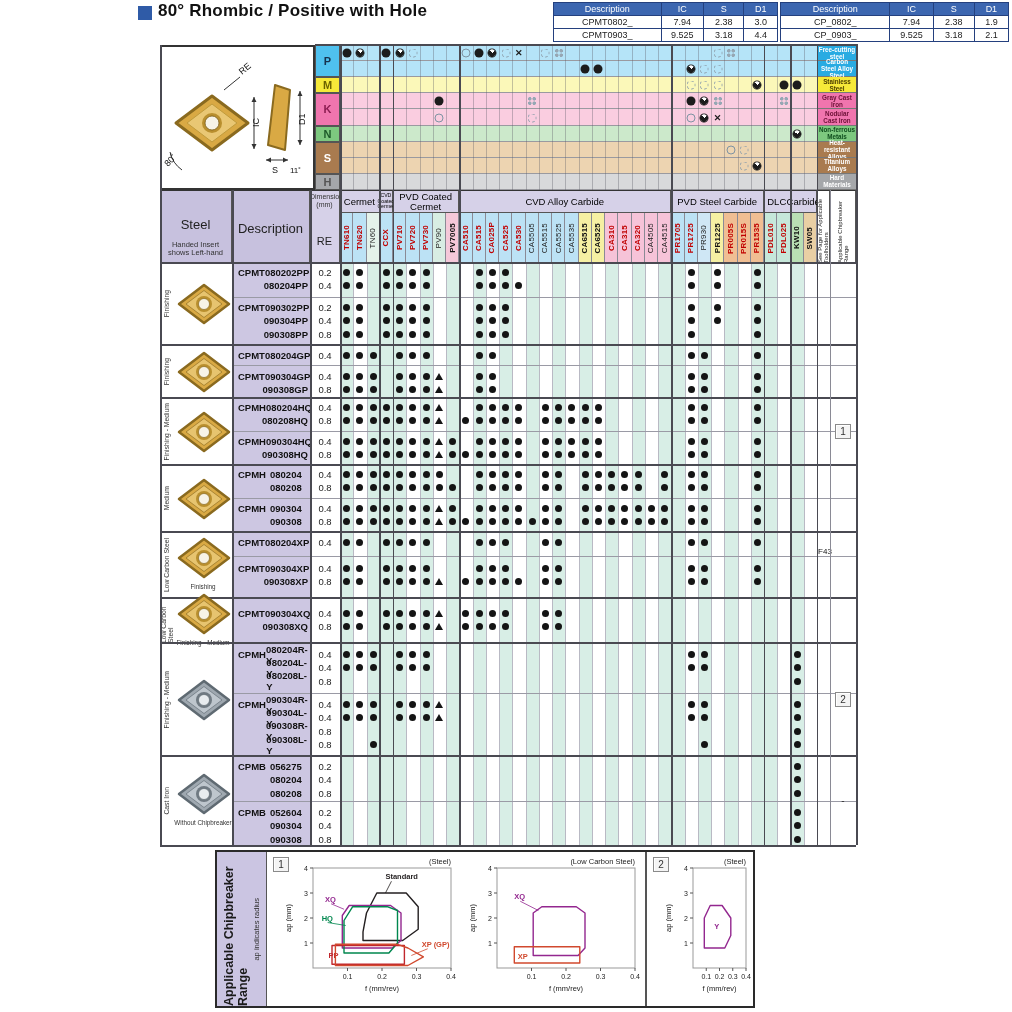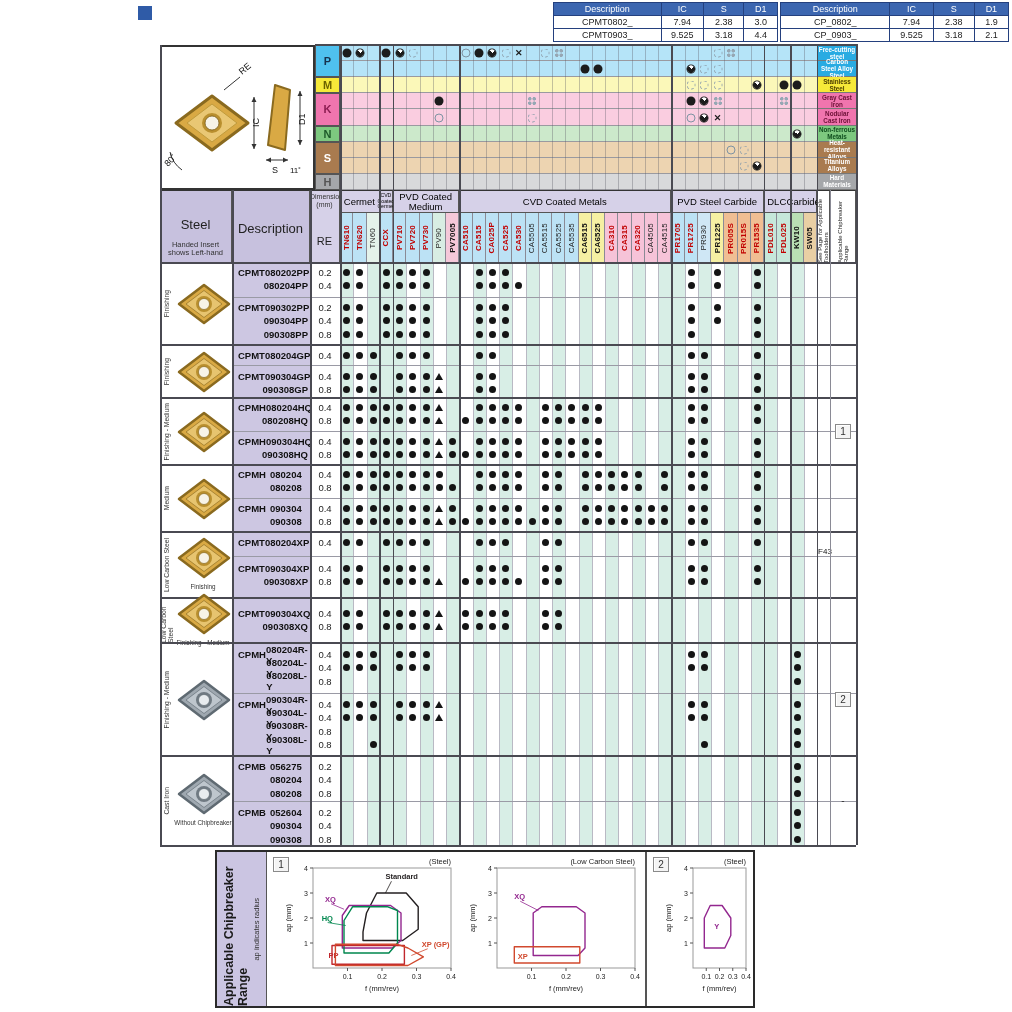--- a/index.html
+++ b/index.html
@@ -39,20 +39,21 @@
 
   .desc-prefix { font-weight:bold; font-size:9.5px; color:#111; width:32px; display:inline-block; }
   .desc-suffix { font-weight:bold; font-size:9.5px; color:#111; }
   .re-val { font-size:9.5px; color:#222; }
 </style>
 </head>
 <body>
 
 <div id="app">
   <div class="abs" id="title-sq"></div>
+  <div class="abs" id="page-title">80° Rhombic / Positive with Hole</div>
   <div id="built">
       <table class="spec-table" style="left: 553px; top: 2px; width: 225px;">
         <tbody>
           <tr>
             <th style="width: 48%;">Description</th>
             <th style="width: 19%;">IC</th>
             <th style="width: 18%;">S</th>
             <th style="width: 15%;">D1</th>
           </tr>
           <tr>
@@ -306,22 +307,22 @@
       </div>
       <div class="abs" style="left: 232px; top: 190px; width: 78px; height: 73px; background: rgb(199, 193, 222); border-right: 1px solid rgb(85, 85, 85); border-top: 1.5px solid rgb(51, 51, 51);">
         <div style="position:absolute;top:30px;width:100%;text-align:center;font-size:13px;color:#222">Description</div>
       </div>
       <div class="abs" style="left: 310px; top: 190px; width: 30px; height: 73px; background: rgb(214, 209, 232); border-right: 1px solid rgb(85, 85, 85); border-top: 1.5px solid rgb(51, 51, 51);">
         <div style="position:absolute;top:2px;width:100%;text-align:center;font-size:7px;color:#333;line-height:8px">Dimension<br>(mm)</div>
         <div style="position:absolute;top:44px;width:100%;text-align:center;font-size:11px;color:#222">RE</div>
       </div>
       <div class="abs ctr" style="left: 340px; top: 190px; width: 39.75px; height: 23px; background: rgb(214, 209, 232); border-right: 1px solid rgb(85, 85, 85); border-top: 1.5px solid rgb(51, 51, 51); border-bottom: 1px solid rgb(85, 85, 85); font-size: 9.5px; text-align: center; line-height: 10px;">Cermet</div>
       <div class="abs ctr" style="left: 379.75px; top: 190px; width: 13.25px; height: 23px; background: rgb(214, 209, 232); border-right: 1px solid rgb(85, 85, 85); border-top: 1.5px solid rgb(51, 51, 51); border-bottom: 1px solid rgb(85, 85, 85); font-size: 5.2px; line-height: 5.5px; text-align: center;">CVD<br>Coated<br>Cermet</div>
-      <div class="abs ctr" style="left: 393px; top: 190px; width: 66.25px; height: 23px; background: rgb(214, 209, 232); border-right: 1px solid rgb(85, 85, 85); border-top: 1.5px solid rgb(51, 51, 51); border-bottom: 1px solid rgb(85, 85, 85); font-size: 9.5px; text-align: center; line-height: 10px;">PVD Coated Medium</div>
-      <div class="abs ctr" style="left: 459.25px; top: 190px; width: 212px; height: 23px; background: rgb(214, 209, 232); border-right: 1px solid rgb(85, 85, 85); border-top: 1.5px solid rgb(51, 51, 51); border-bottom: 1px solid rgb(85, 85, 85); font-size: 9.5px; text-align: center; line-height: 10px;">CVD Coated Metals</div>
+      <div class="abs ctr" style="left: 393px; top: 190px; width: 66.25px; height: 23px; background: rgb(214, 209, 232); border-right: 1px solid rgb(85, 85, 85); border-top: 1.5px solid rgb(51, 51, 51); border-bottom: 1px solid rgb(85, 85, 85); font-size: 9.5px; text-align: center; line-height: 10px;">PVD Coated Cermet</div>
+      <div class="abs ctr" style="left: 459.25px; top: 190px; width: 212px; height: 23px; background: rgb(214, 209, 232); border-right: 1px solid rgb(85, 85, 85); border-top: 1.5px solid rgb(51, 51, 51); border-bottom: 1px solid rgb(85, 85, 85); font-size: 9.5px; text-align: center; line-height: 10px;">CVD Alloy Carbide</div>
       <div class="abs ctr" style="left: 671.25px; top: 190px; width: 92.75px; height: 23px; background: rgb(214, 209, 232); border-right: 1px solid rgb(85, 85, 85); border-top: 1.5px solid rgb(51, 51, 51); border-bottom: 1px solid rgb(85, 85, 85); font-size: 9.5px; text-align: center; line-height: 10px;">PVD Steel Carbide</div>
       <div class="abs ctr" style="left: 764px; top: 190px; width: 26.5px; height: 23px; background: rgb(214, 209, 232); border-right: 1px solid rgb(85, 85, 85); border-top: 1.5px solid rgb(51, 51, 51); border-bottom: 1px solid rgb(85, 85, 85); font-size: 9.5px; text-align: center; line-height: 10px;">DLC</div>
       <div class="abs ctr" style="left: 790.5px; top: 190px; width: 26.5px; height: 23px; background: rgb(214, 209, 232); border-right: 1px solid rgb(85, 85, 85); border-top: 1.5px solid rgb(51, 51, 51); border-bottom: 1px solid rgb(85, 85, 85); font-size: 9.5px; text-align: center; line-height: 10px;">Carbide</div>
       <div class="abs ctr" style="left: 340px; top: 213px; width: 13.25px; height: 50px; background: rgb(188, 226, 245); border-right: 1px solid rgb(138, 138, 149);">
         <span class="vtext" style="font-size: 8px; font-weight: bold; color: rgb(192, 0, 0); letter-spacing: 0.2px;">TN610</span>
       </div>
       <div class="abs ctr" style="left: 353.25px; top: 213px; width: 13.25px; height: 50px; background: rgb(188, 226, 245); border-right: 1px solid rgb(138, 138, 149);">
         <span class="vtext" style="font-size: 8px; font-weight: bold; color: rgb(192, 0, 0); letter-spacing: 0.2px;">TN620</span>
       </div>
       <div class="abs ctr" style="left: 366.5px; top: 213px; width: 13.25px; height: 50px; background: rgb(228, 242, 234); border-right: 1px solid rgb(138, 138, 149);">

